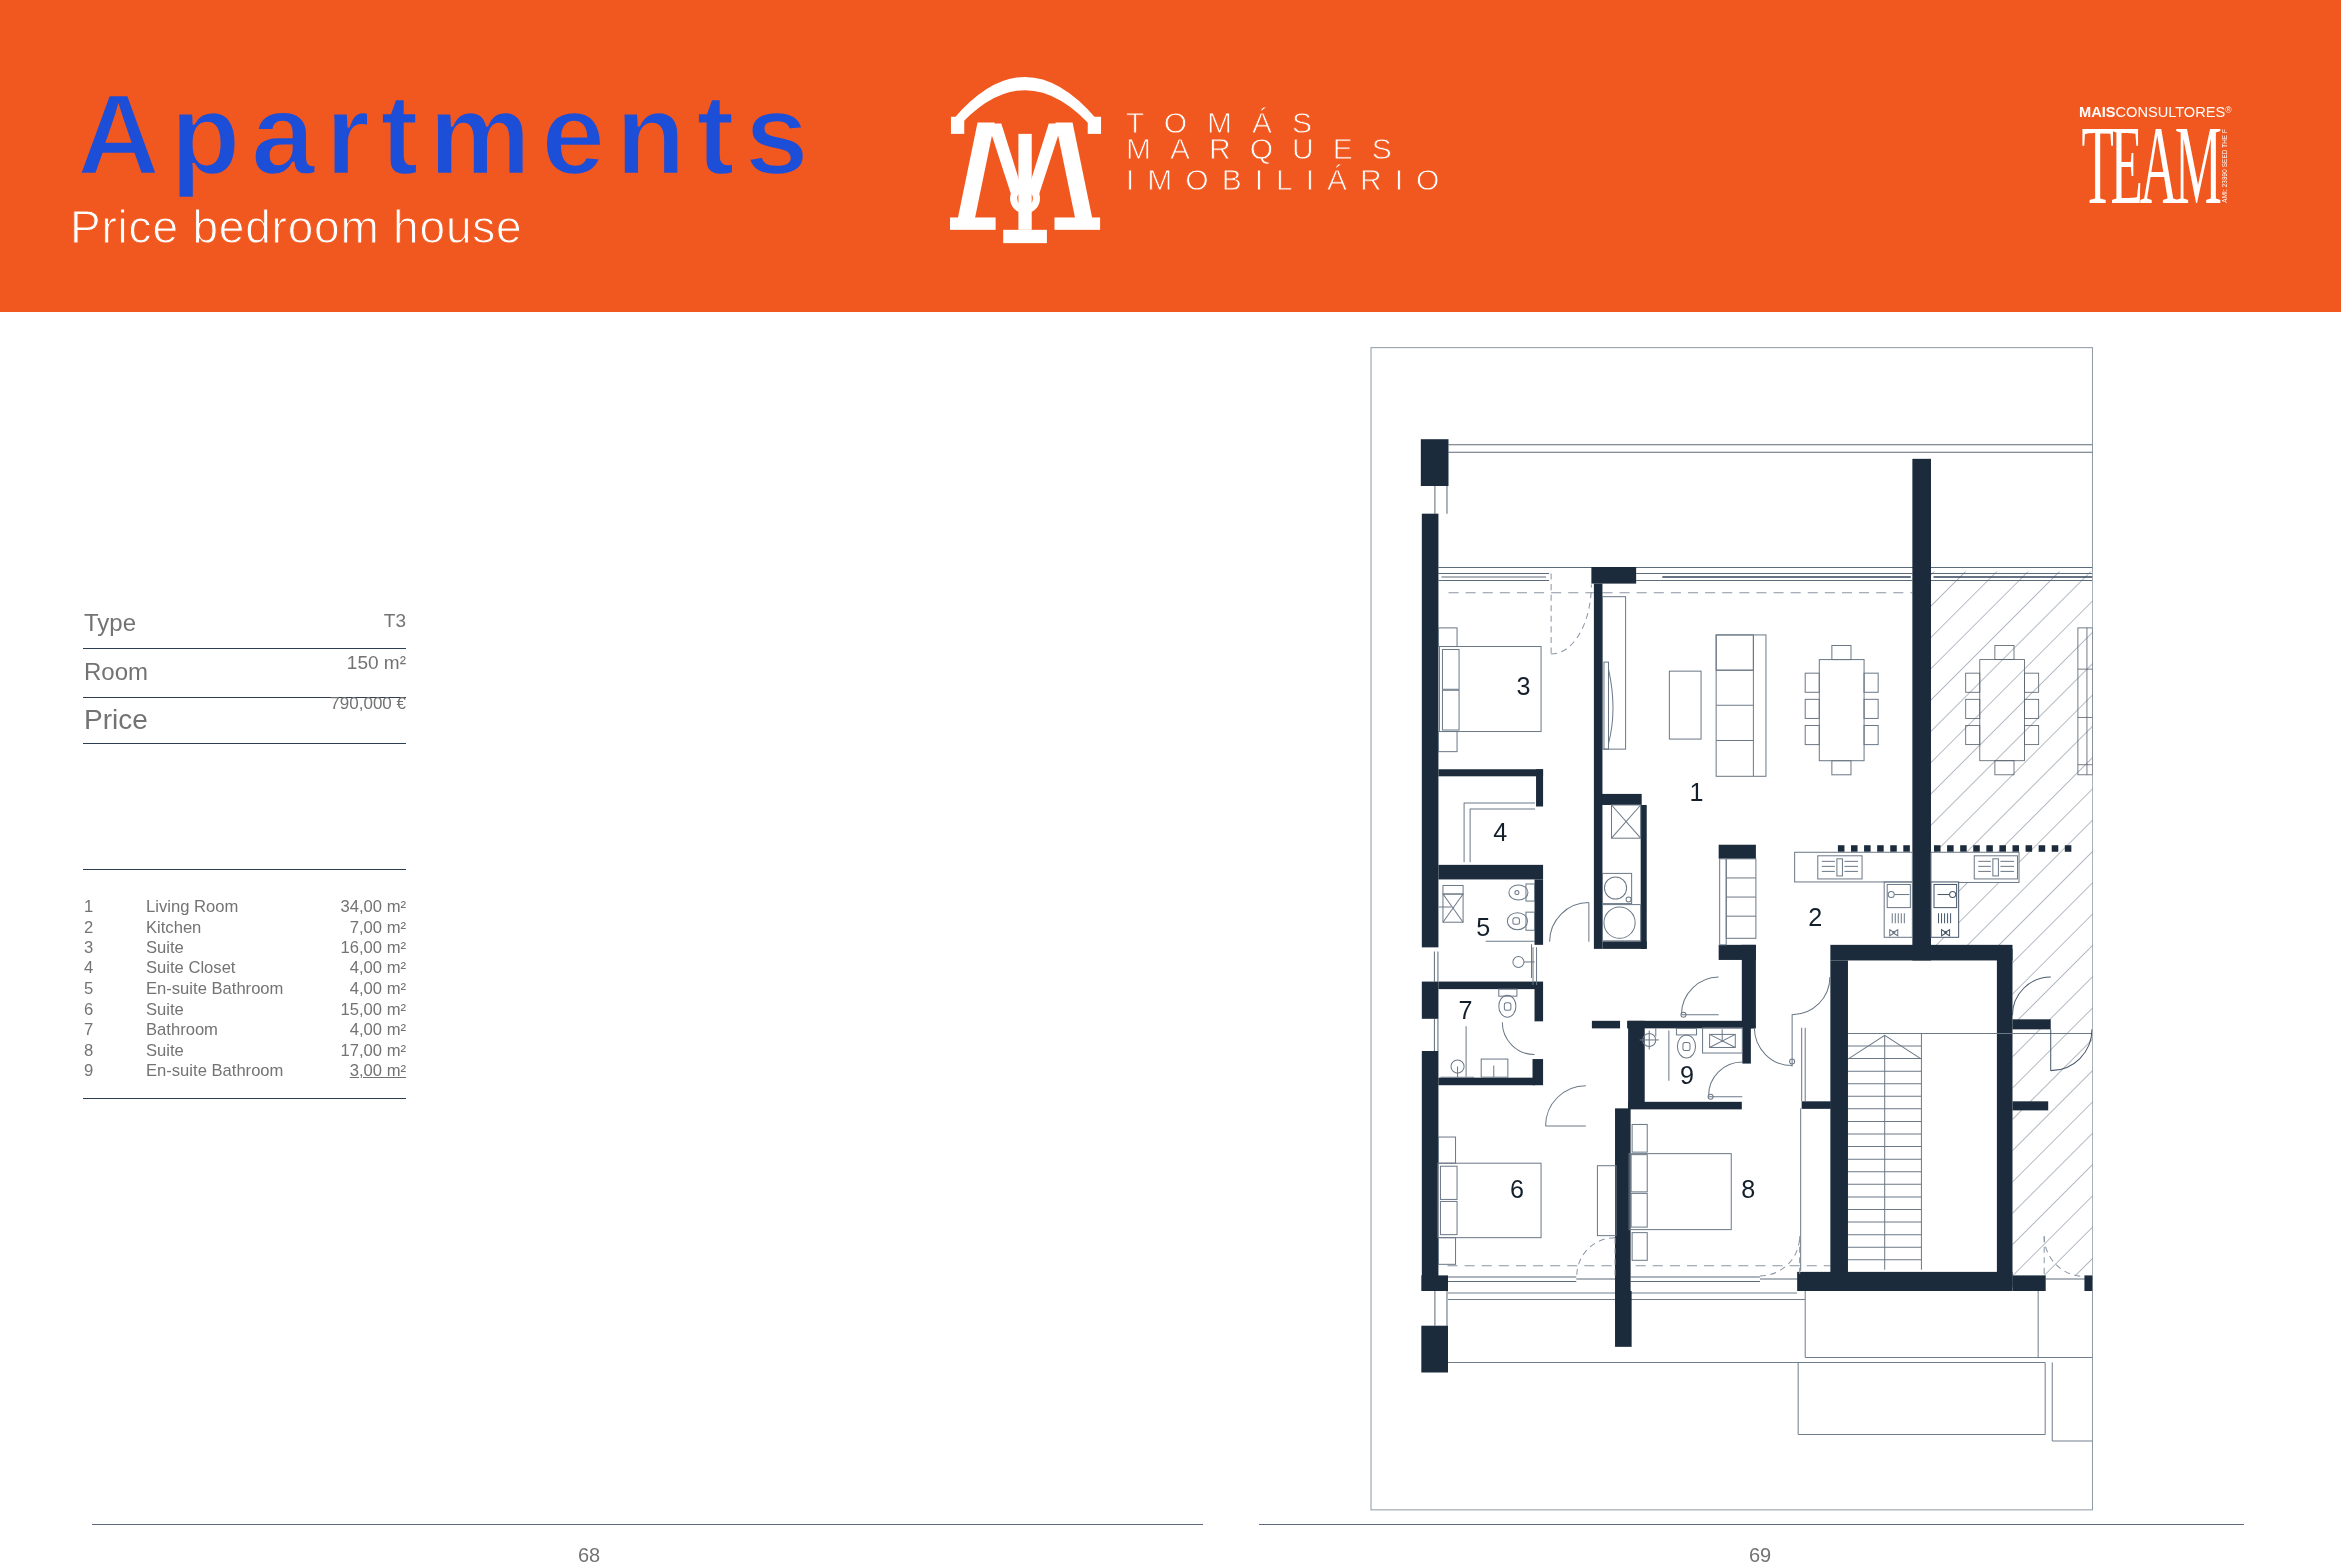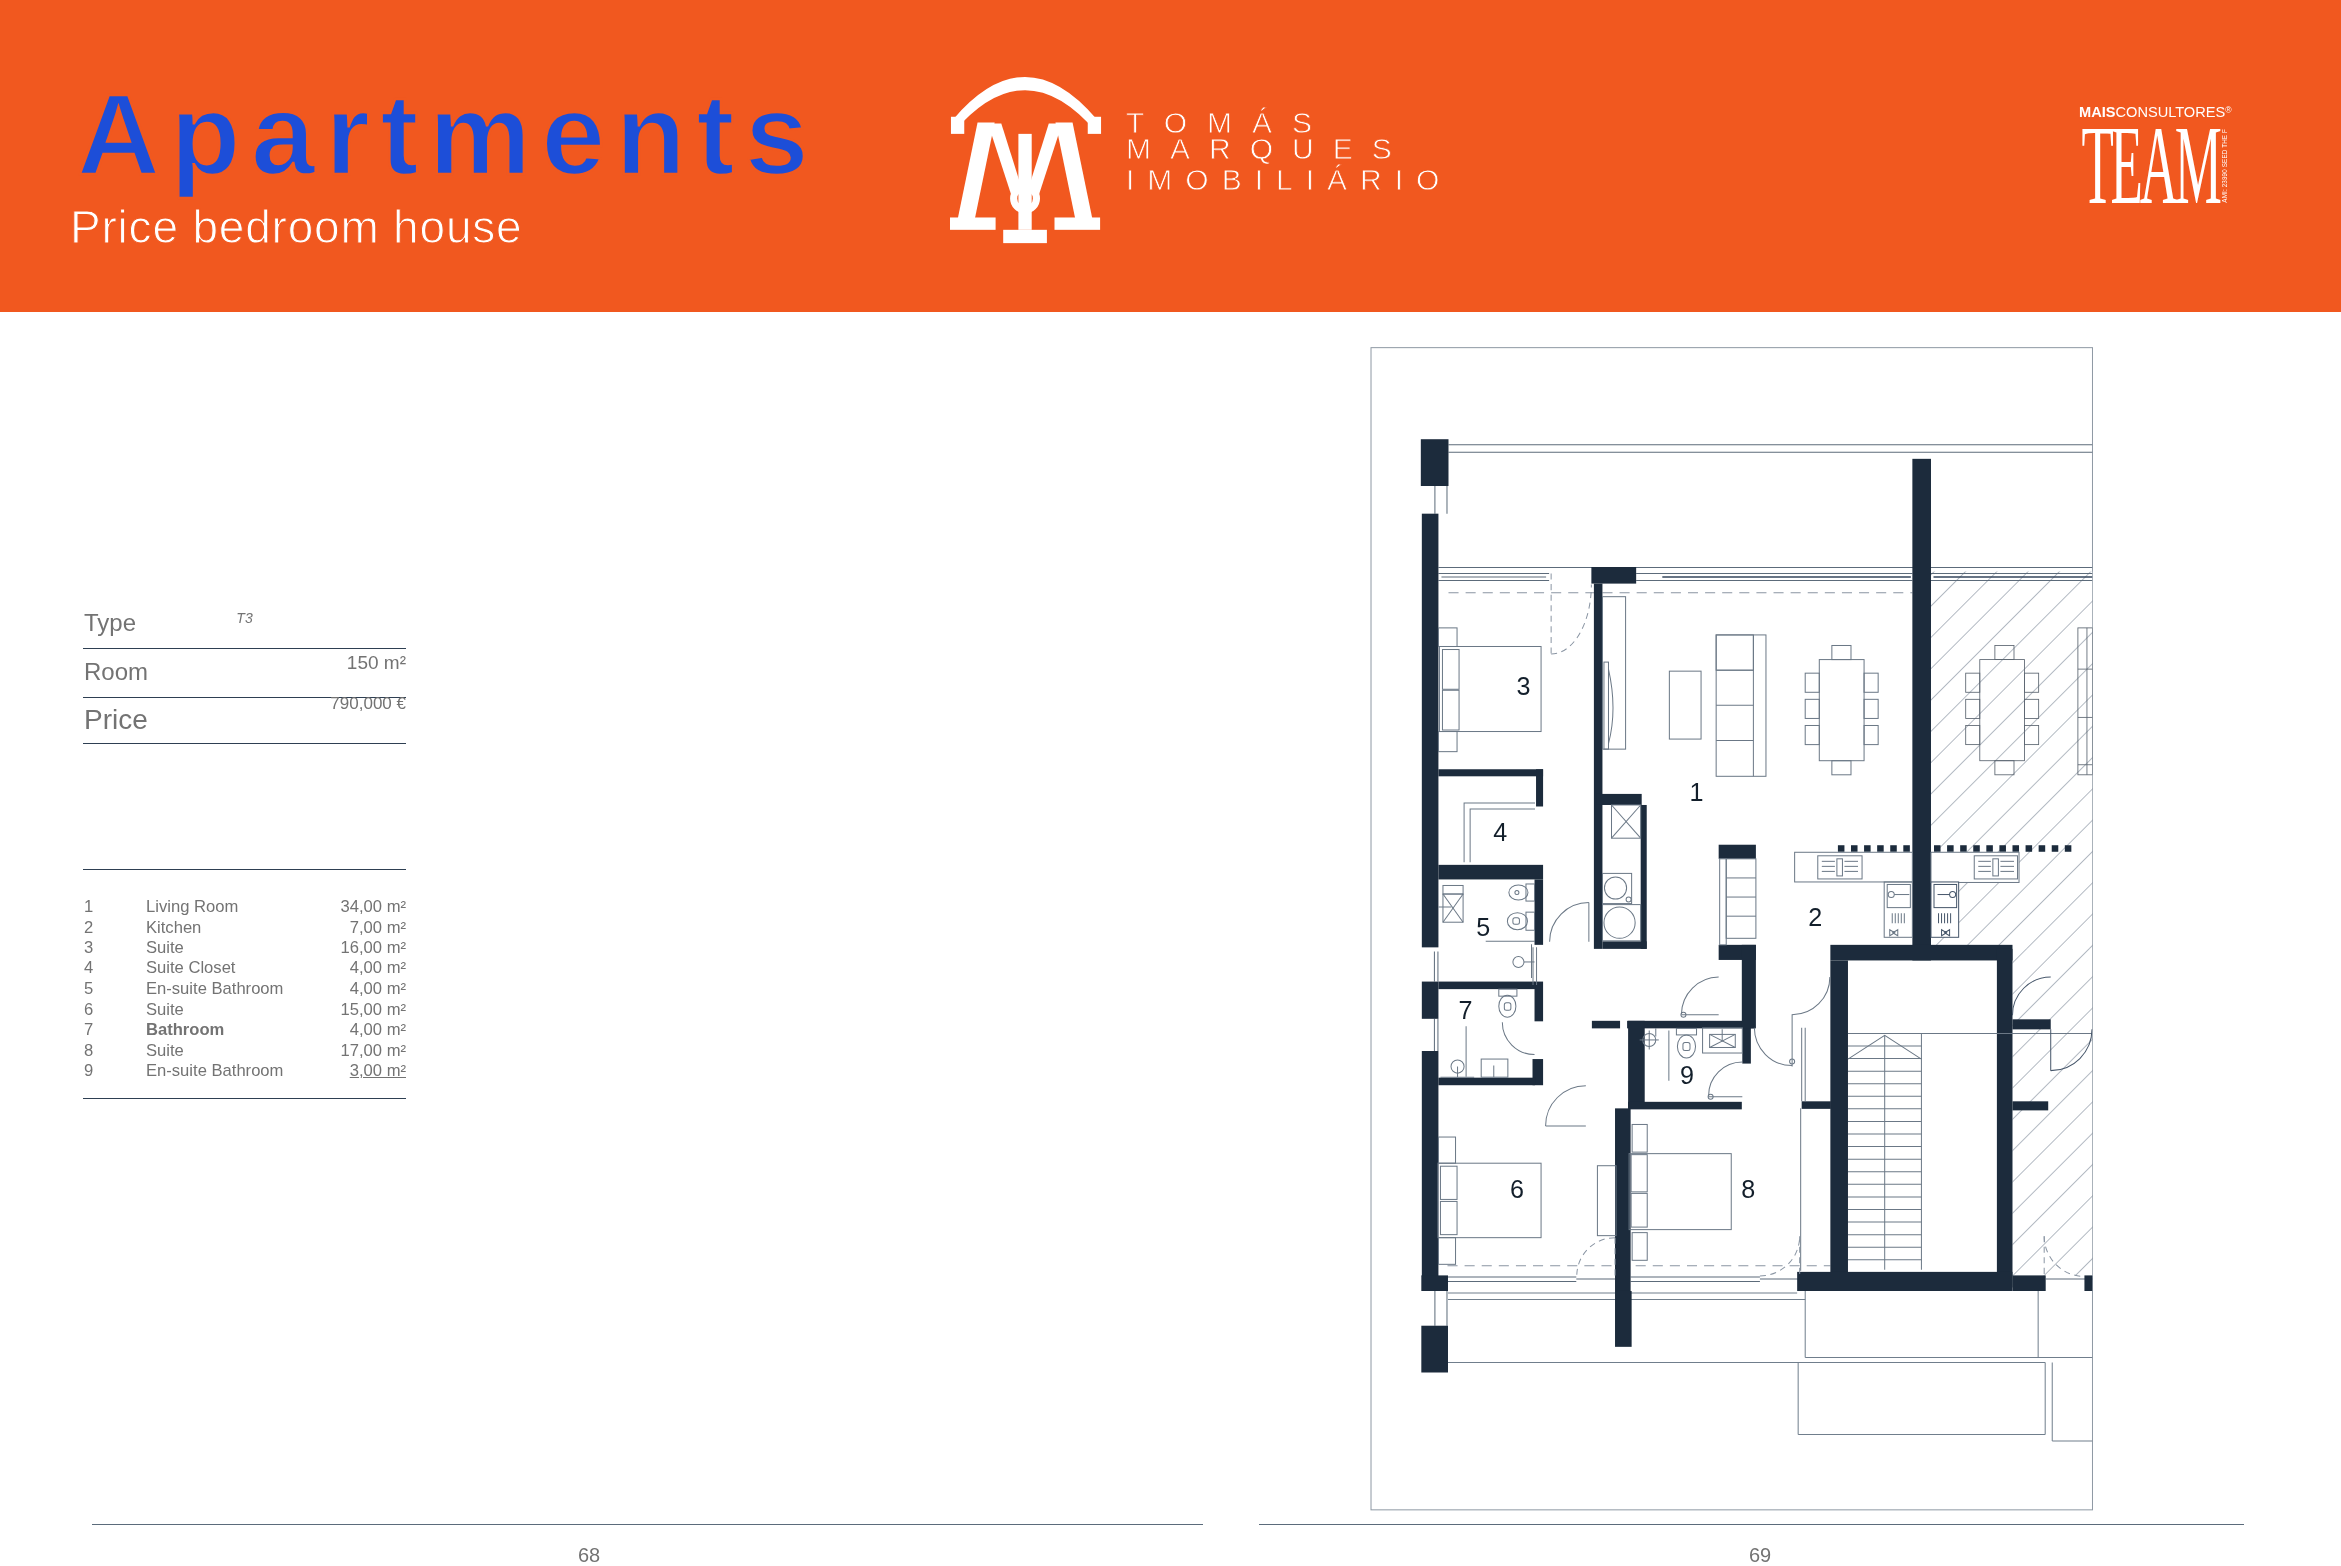--- a/index.html
+++ b/index.html
@@ -38,21 +38,21 @@
 <div class="abs" style="left:1126px;top:132px;color:#fff;font-size:30px;letter-spacing:19px;-webkit-text-stroke:0.8px #f1581f;white-space:nowrap;">MARQUES</div>
 <div class="abs" style="left:1126px;top:163px;color:#fff;font-size:30px;letter-spacing:13px;-webkit-text-stroke:0.8px #f1581f;white-space:nowrap;">IMOBILIÁRIO</div>
 
 <div class="abs" style="left:2079px;top:104px;color:#fff;font-size:14.6px;letter-spacing:0px;white-space:nowrap;"><b>MAIS</b>CONSULTORES<span style="font-size:8.6px;vertical-align:4px;">®</span></div>
 <svg class="abs" style="left:2075px;top:129px;" width="161" height="86" viewBox="0 0 320 170">
   <text x="149" y="147" text-anchor="middle" fill="#ffffff" font-family="Liberation Serif" font-size="228" transform="translate(149 0) scale(0.462 1) translate(-149 0)" letter-spacing="-14">TEAM</text>
   <text x="305" y="148" fill="#ffffff" font-size="12.5" transform="rotate(-90 303 148)" letter-spacing="0.3">AMI: 23990  SEED THE FUTURE, LDA.</text>
 </svg>
 
 <div class="abs nav" style="left:84px;top:609px;font-size:24px;">Type</div>
-<div class="abs nav" style="left:83px;top:610px;width:323px;text-align:center;font-size:14px;font-style:italic;">T3</div>
+<div class="abs nav" style="left:83px;top:610px;width:323px;text-align:right;font-size:19px;">T3</div>
 
 <div class="abs" style="left:83px;top:648px;width:323px;border-top:1.5px solid #2e3f52;"></div>
 <div class="abs nav" style="left:84px;top:658px;font-size:24px;">Room</div>
 <div class="abs nav" style="left:83px;top:652px;width:323px;text-align:right;font-size:19px;">150 m²</div>
 
 <div class="abs" style="left:83px;top:697px;width:323px;border-top:1.5px solid #2e3f52;"></div>
 <div class="abs nav" style="left:84px;top:704px;font-size:28px;">Price</div>
 <div class="abs nav" style="left:83px;top:694px;width:323px;text-align:right;font-size:17px;">790,000 €</div>
 
 <div class="abs" style="left:83px;top:743px;width:323px;border-top:1.5px solid #2e3f52;"></div>
@@ -78,21 +78,21 @@
 
   <div style="position:absolute;left:1px;top:82px;">5</div>
     <div style="position:absolute;left:63px;top:82px;">En-suite Bathroom</div>
     <div style="position:absolute;right:0;top:82px;">4,00 m²</div>
 
   <div style="position:absolute;left:1px;top:103px;">6</div>
     <div style="position:absolute;left:63px;top:103px;">Suite</div>
     <div style="position:absolute;right:0;top:103px;">15,00 m²</div>
 
   <div style="position:absolute;left:1px;top:123px;">7</div>
-    <div style="position:absolute;left:63px;top:123px;font-weight:bold;">Bathroom</div>
+    <div style="position:absolute;left:63px;top:123px;">Bathroom</div>
     <div style="position:absolute;right:0;top:123px;">4,00 m²</div>
 
   <div style="position:absolute;left:1px;top:144px;">8</div>
     <div style="position:absolute;left:63px;top:144px;">Suite</div>
     <div style="position:absolute;right:0;top:144px;">17,00 m²</div>
 
   <div style="position:absolute;left:1px;top:164px;">9</div>
     <div style="position:absolute;left:63px;top:164px;">En-suite Bathroom</div>
     <div style="position:absolute;right:0;top:164px;text-decoration:underline;">3,00 m²</div>
 </div>

